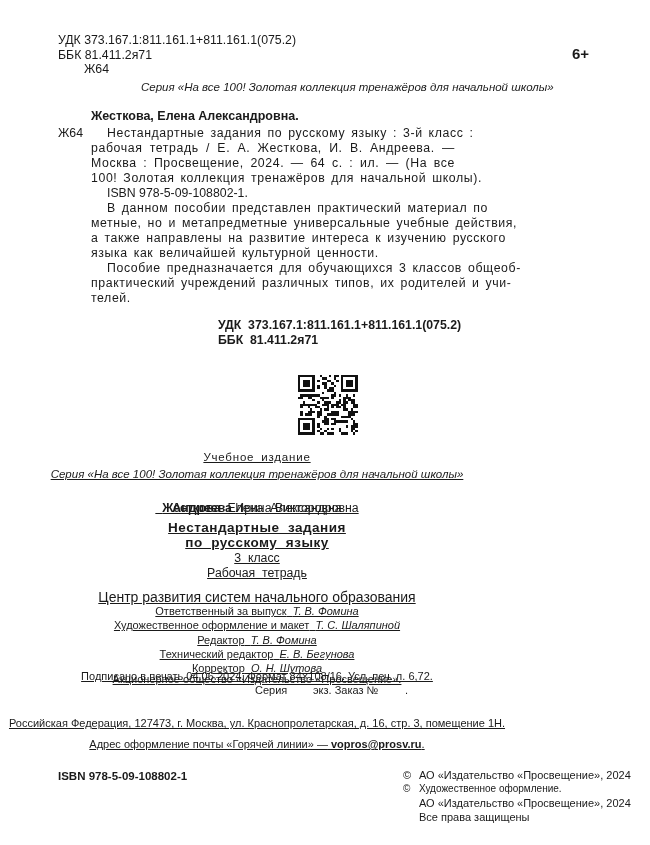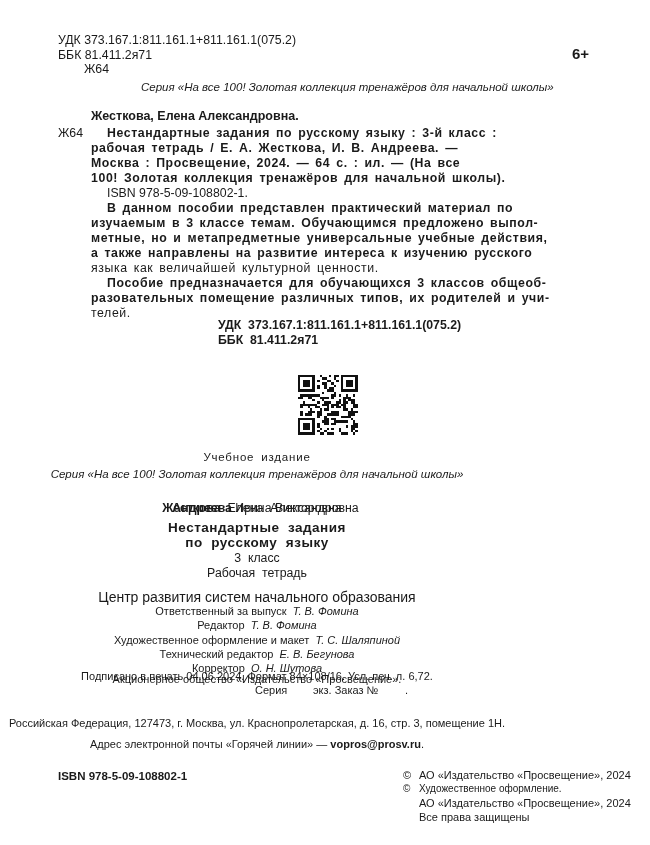--- a/index.html
+++ b/index.html
@@ -4,22 +4,22 @@
 <style>
   html, body { margin: 0; padding: 0; background: #ffffff; }
   body {
     width: 650px; height: 845px; position: relative; overflow: hidden;
     font-family: "Liberation Sans", sans-serif; color: #1a1a1a;
   }
   .abs { position: absolute; }
   .t { font-size: 12.3px; line-height: 15px; white-space: nowrap; }
   .b { font-weight: bold; }
   .i { font-style: italic; }
-  .center { text-align: center; left: 0; width: 514px; }
-  .just { text-align: justify; text-align-last: justify; letter-spacing: 0.6px; word-spacing: 2px; font-weight: bold; }
+  .center { text-align: center; left: 0; width: 514px; text-decoration: underline; }
+  .just { text-align: justify; text-align-last: justify; letter-spacing: 0.6px; word-spacing: 2px; }
   .sp { letter-spacing: 0.8px; word-spacing: 3px; }
   .qr { display: grid; grid-template-columns: repeat(25, 2.4px); grid-template-rows: repeat(25, 2.4px); }
   .qr span { width: 2.4px; height: 2.4px; }
   .qr span.on { background: #111; }
 </style>
 </head>
 <body>
 
 <div class="abs t" style="left:58px; top:33px;">УДК 373.167.1:811.161.1+811.161.1(075.2)</div>
 <div class="abs t" style="left:58px; top:48px;">ББК 81.411.2я71</div>
@@ -31,26 +31,25 @@
 <div class="abs t" style="left:58px; top:126px;">Ж64</div>
 <div class="abs" style="left:91px; top:126px; width:364px;">
   <div class="t just" style="padding-left:16px;">Нестандартные задания по русскому языку : 3-й класс :</div>
   <div class="t just">рабочая тетрадь / Е. А. Жесткова, И. В. Андреева. —</div>
   <div class="t just">Москва : Просвещение, 2024. — 64 с. : ил. — (На все</div>
   <div class="t just">100! Золотая коллекция тренажёров для начальной школы).</div>
   <div class="t" style="padding-left:16px;">ISBN 978-5-09-108802-1.</div>
 </div>
 <div class="abs" style="left:91px; top:201px; width:364px;">
   <div class="t just" style="padding-left:16px;">В данном пособии представлен практический материал по</div>
-  <div class="t just">изучаемым в 3 классе темам. Обучающимся предложено выпол-</div>
   <div class="t just">метные, но и метапредметные универсальные учебные действия,</div>
   <div class="t just">а также направлены на развитие интереса к изучению русского</div>
   <div class="t" style="letter-spacing:0.6px; word-spacing:2px;">языка как величайшей культурной ценности.</div>
   <div class="t just" style="padding-left:16px;">Пособие предназначается для обучающихся 3 классов общеоб-</div>
-  <div class="t just">разовательных помещение различных типов, их родителей и учи-</div>
+  <div class="t just">практический учреждений различных типов, их родителей и учи-</div>
   <div class="t" style="letter-spacing:0.6px;">телей.</div>
 </div>
 <div class="abs t b" style="left:218px; top:318px; white-space:pre;">УДК  373.167.1:811.161.1+811.161.1(075.2)</div>
 <div class="abs t b" style="left:218px; top:333px; white-space:pre;">ББК  81.411.2я71</div>
 
 <div class="abs qr" id="qr" style="left:298px; top:375px;">
     <span class="on"></span>
     <span class="on"></span>
     <span class="on"></span>
     <span class="on"></span>
@@ -686,35 +685,35 @@
   <span class="b">Андреева</span>&nbsp;<span>Ирина Викторовна</span>
 </div>
 <div class="abs t center b" style="top:520px; font-size:13.5px; letter-spacing:0.5px; white-space:pre;">Нестандартные  задания</div>
 <div class="abs t center b" style="top:535px; font-size:13.5px; letter-spacing:0.5px; white-space:pre;">по  русскому  языку</div>
 <div class="abs t center" style="top:551px; white-space:pre;">3  класс</div>
 <div class="abs t center" style="top:566px; white-space:pre;">Рабочая  тетрадь</div>
 
 <div class="abs t center" style="top:590px; font-size:14px;">Центр развития систем начального образования</div>
 <div class="abs center" style="top:604px;">
   <div class="t" style="font-size:11px; line-height:14.3px;"><span>Ответственный за выпуск</span>&nbsp; <span class="i">Т. В. Фомина</span></div>
+  <div class="t" style="font-size:11px; line-height:14.3px;"><span>Художественное оформление и макет</span>&nbsp; <span class="i">Т. С. Шаляпиной</span></div>
   <div class="t" style="font-size:11px; line-height:14.3px;"><span>Редактор</span>&nbsp; <span class="i">Т. В. Фомина</span></div>
-  <div class="t" style="font-size:11px; line-height:14.3px;"><span>Художественное оформление и макет</span>&nbsp; <span class="i">Т. С. Шаляпиной</span></div>
   <div class="t" style="font-size:11px; line-height:14.3px;"><span>Технический редактор</span>&nbsp; <span class="i">Е. В. Бегунова</span></div>
   <div class="t" style="font-size:11px; line-height:14.3px;"><span>Корректор</span>&nbsp; <span class="i">О. Н. Шутова</span></div>
 </div>
 
 <div class="abs t center" style="top:669px; font-size:11px;">Подписано в печать 04.06.2024. Формат 84×108/16. Усл. печ. л. 6,72.</div>
 <div class="abs t" style="left:255px; top:683px; font-size:11px;">Серия</div>
 <div class="abs t" style="left:313px; top:683px; font-size:11px;">экз. Заказ №</div>
 <div class="abs t" style="left:405px; top:683px; font-size:11px;">.</div>
 
 <div class="abs t center" style="top:664px; margin-top:8px; font-size:11px;text-align:center;">Акционерное общество «Издательство «Просвещение».</div>
 <div class="abs t center" style="top:716px; font-size:11px;">Российская Федерация, 127473, г. Москва, ул. Краснопролетарская, д. 16, стр. 3, помещение 1Н.</div>
 <div class="abs t center" style="top:737px; font-size:11px;">
-  <span>Адрес электронной почты «Горячей линии» —</span>
+  <span>Адрес оформление почты «Горячей линии» —</span>
   <span class="b">vopros@prosv.ru</span><span>.</span>
 </div>
 
 <div class="abs t b" style="left:58px; top:769px; font-size:11.5px;">ISBN 978-5-09-108802-1</div>
 <div class="abs" style="left:403px; top:768px; font-size:11px;">
   <div class="t" style="font-size:11px; line-height:14px;">
     <span style="display:inline-block; width:16px;">©</span><span>АО «Издательство «Просвещение», 2024</span>
   </div>
   <div class="t" style="font-size:10px; line-height:14px;">
     <span style="display:inline-block; width:16px;">©</span><span>Художественное оформление.</span>

